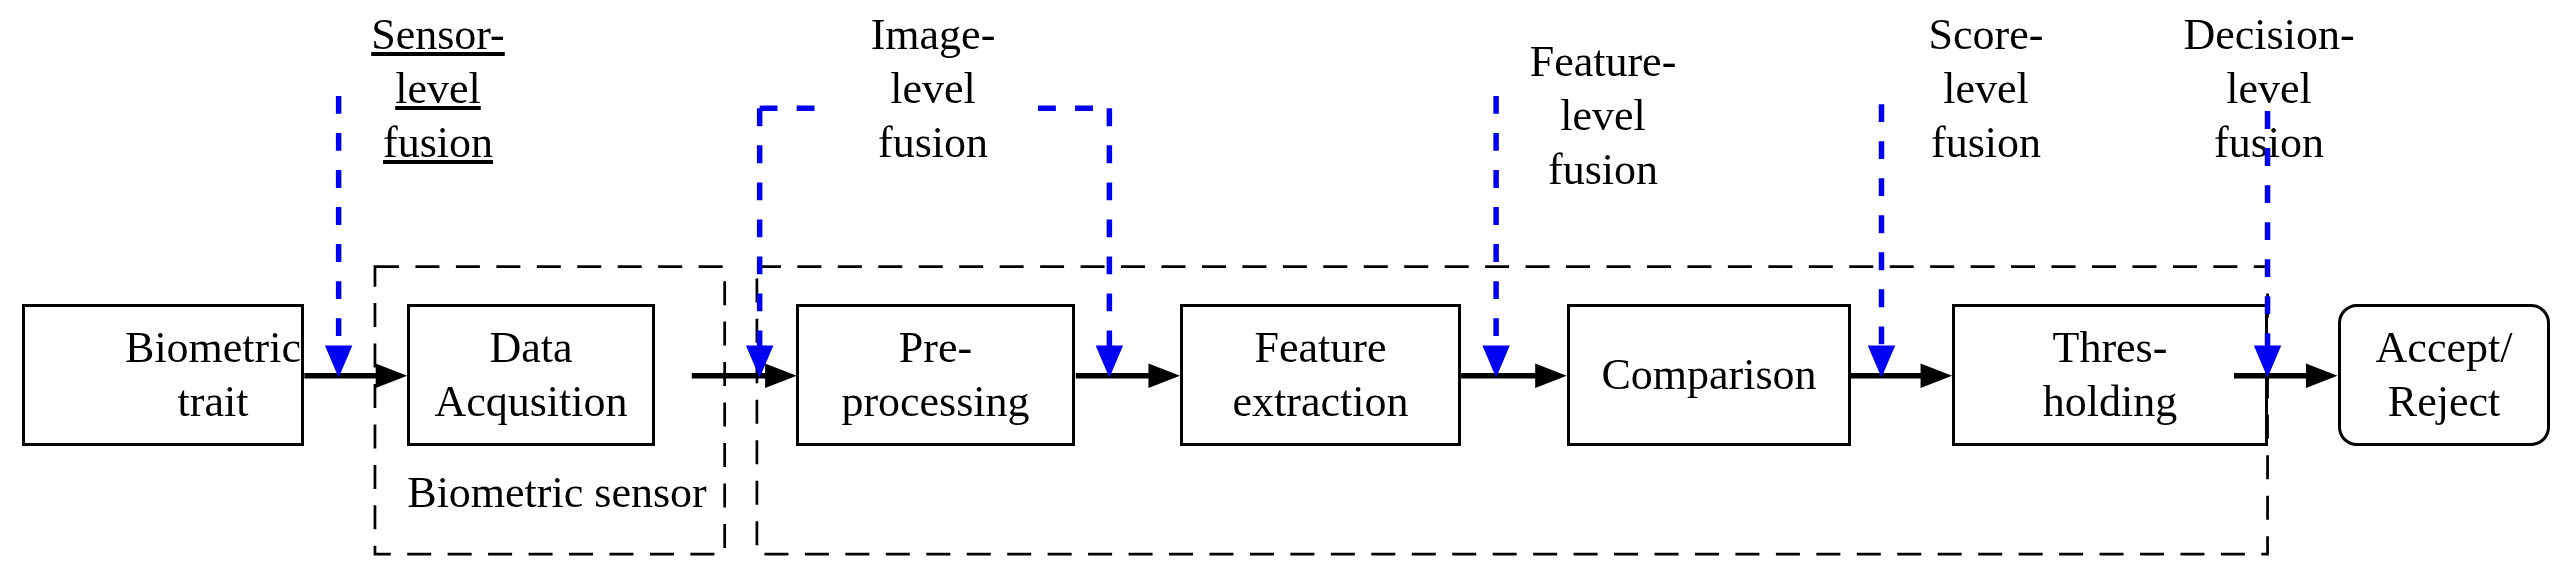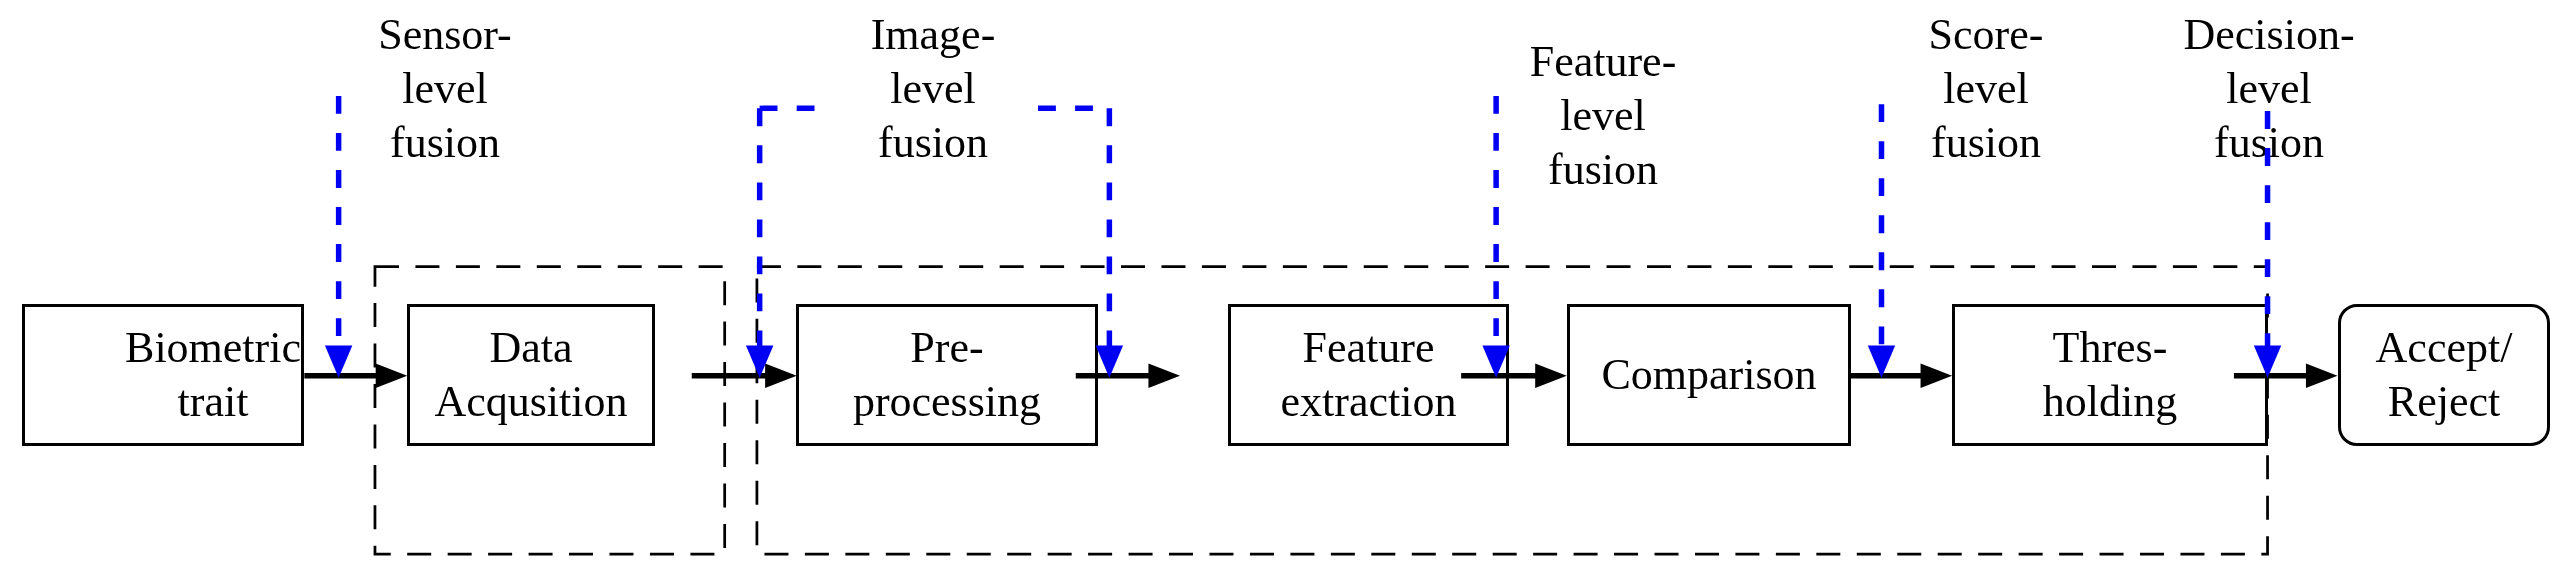--- a/index.html
+++ b/index.html
@@ -36,32 +36,33 @@
 </style>
 </head>
 <body>
 
 <div class="canvas">
 
   <div class="box" style="left:22px;width:282px;justify-content:flex-end;"><span>Biometric
 trait</span></div>
   <div class="box" style="left:407px;width:248px;"><span>Data
 Acqusition</span></div>
-  <div class="box" style="left:796px;width:302px;align-items:center;"><span>Pre-
+  <div class="box" style="left:796px;width:279px;align-items:center;"><span>Pre-
 processing</span></div>
-  <div class="box" style="left:1180px;width:281px;margin-left:48px;"><span>Feature
+  <div class="box" style="left:1180px;width:281px;"><span>Feature
 extraction</span></div>
   <div class="box" style="left:1567px;width:284px;"><span>Comparison</span></div>
   <div class="box" style="left:1952px;width:316px;"><span>Thres-
 holding</span></div>
   <div class="box" style="left:2338px;width:212px;border-radius:19px;"><span>Accept/
 Reject</span></div>
 
+  <div class="container-label" style="left:351px;width:412px;">Biometric sensor</div>
 
-  <div class="fusion-label" style="left:239px;">Sensor-
+  <div class="fusion-label" style="left:232px;text-decoration:underline;">Sensor-
 level
 fusion</div>
   <div class="fusion-label" style="left:727px;">Image-
 level
 fusion</div>
   <div class="fusion-label" style="left:1397px;margin-top:27px;">Feature-
 level
 fusion</div>
   <div class="fusion-label" style="left:1780px;">Score-
 level

